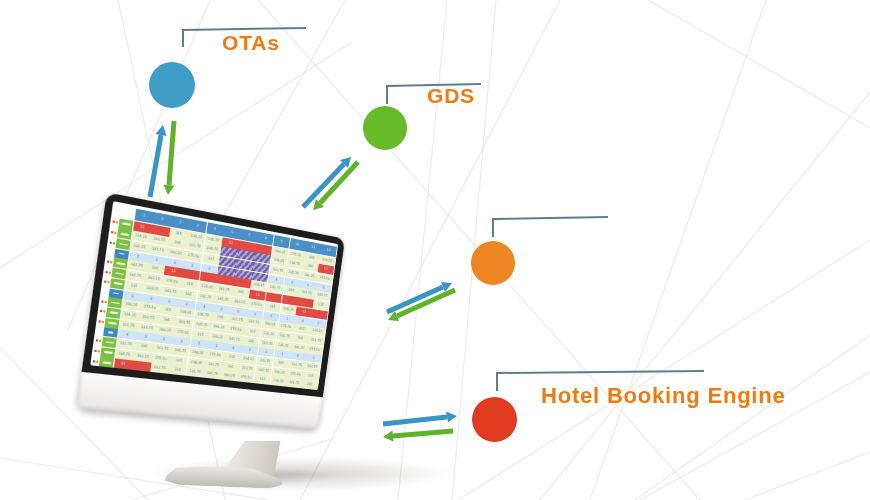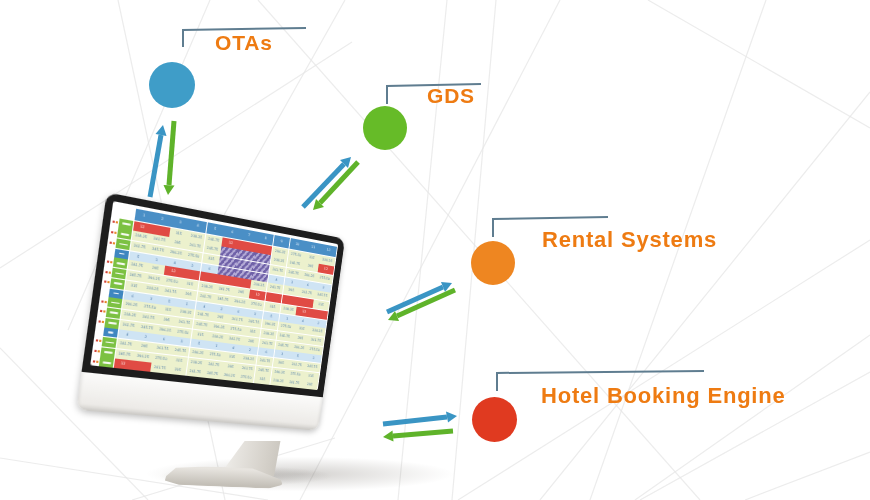--- a/index.html
+++ b/index.html
@@ -15,21 +15,21 @@
   .arrow-green path{stroke:var(--accent_green);stroke-width:5;fill:none;}
   .arrow-green polygon{fill:var(--accent_green);}
   
   .node-circle{position:absolute;border-radius:50%;z-index:5;}
   .node-label{position:absolute;z-index:5;color:var(--label_orange);font-weight:bold;
               font-size:21px;letter-spacing:.8px;white-space:nowrap;}
   .c-otas{left:149px;top:62px;width:46px;height:46px;background:var(--node_blue);}
   .c-gds{left:363px;top:106px;width:44px;height:44px;background:var(--node_green);}
   .c-rental{left:471px;top:241px;width:44px;height:44px;background:var(--node_orange);}
   .c-hotel{left:472px;top:397px;width:45px;height:45px;background:var(--node_red);}
-  .l-otas{left:215px;top:31px;}
+  .l-otas{left:222px;top:31px;}
   .l-gds{left:427px;top:84px;}
   .l-rental{left:542px;top:227px;font-size:22px;}
   .l-hotel{left:541px;top:383px;font-size:22px;text-align:center;}
   
   .shadow-wide{position:absolute;left:140px;top:456px;width:320px;height:36px;z-index:1;
     background:radial-gradient(ellipse at center,rgba(110,104,96,.30) 0%,rgba(110,104,96,0) 68%);}
   .shadow-core{position:absolute;left:158px;top:466px;width:175px;height:20px;z-index:1;
     background:radial-gradient(ellipse at center,rgba(60,55,50,.22),rgba(60,55,50,0) 70%);}
   .stand-neck{position:absolute;left:219px;top:441px;width:64px;height:35px;z-index:2;
     background:linear-gradient(100deg,#edebe7 15%,#d5d1ca 70%,#c6c2ba);
@@ -451,16 +451,15 @@
       </g>
   </svg>
 
   <div class="node-circle c-otas"></div>
   <div class="node-circle c-gds"></div>
   <div class="node-circle c-rental"></div>
   <div class="node-circle c-hotel"></div>
 
   <div class="node-label l-otas">OTAs</div>
   <div class="node-label l-gds">GDS</div>
-  <div class="node-label l-rental">Rental Systems</div>
   <div class="node-label l-hotel">Hotel Booking Engine</div>
 
 </div>
 
 </body></html>

